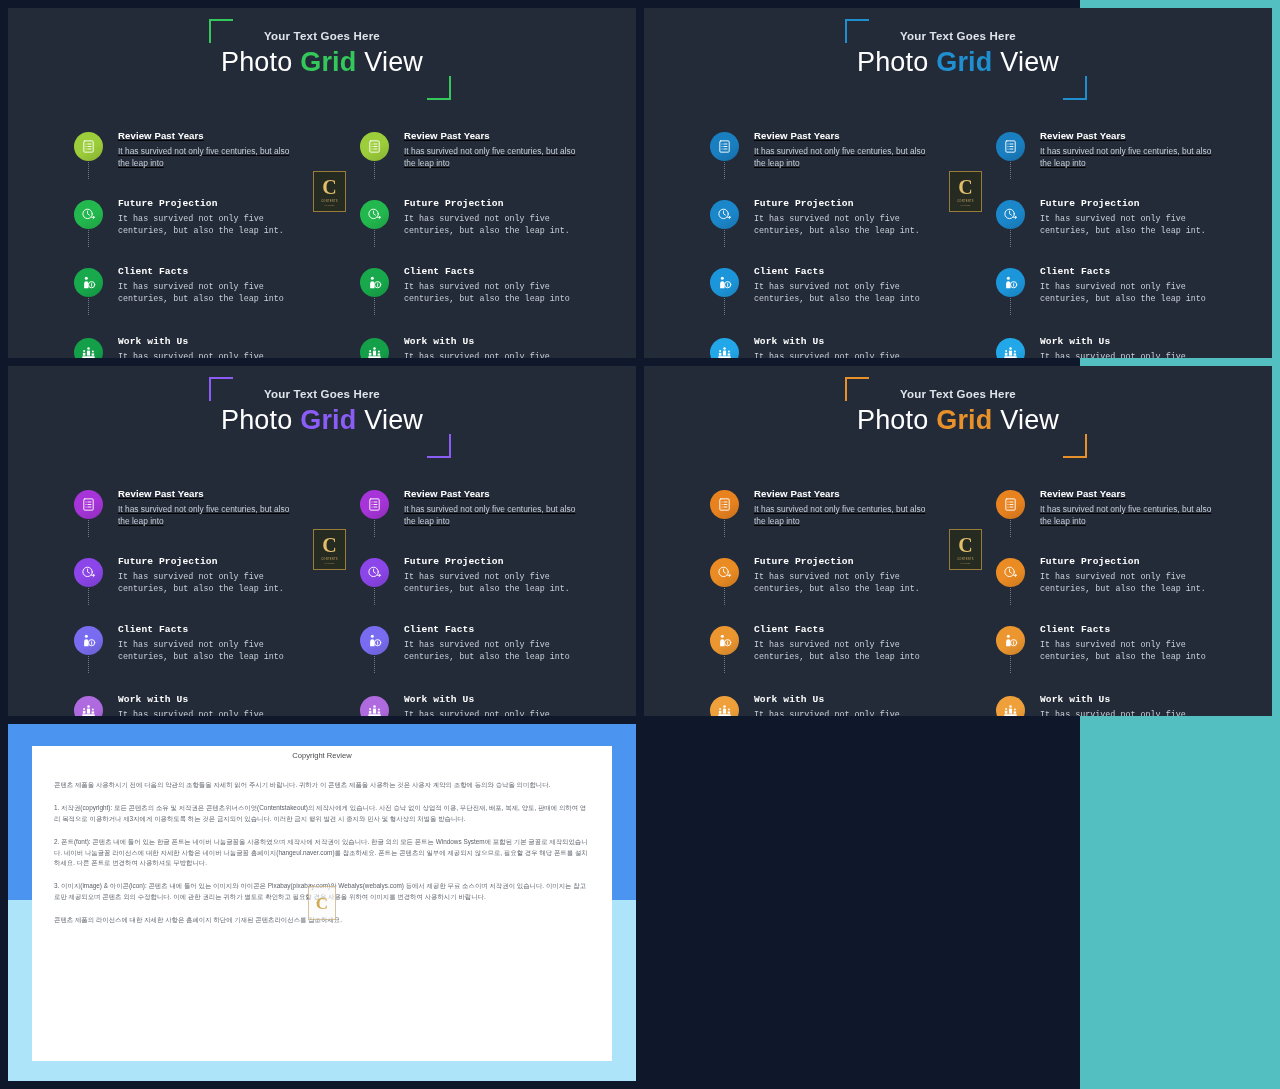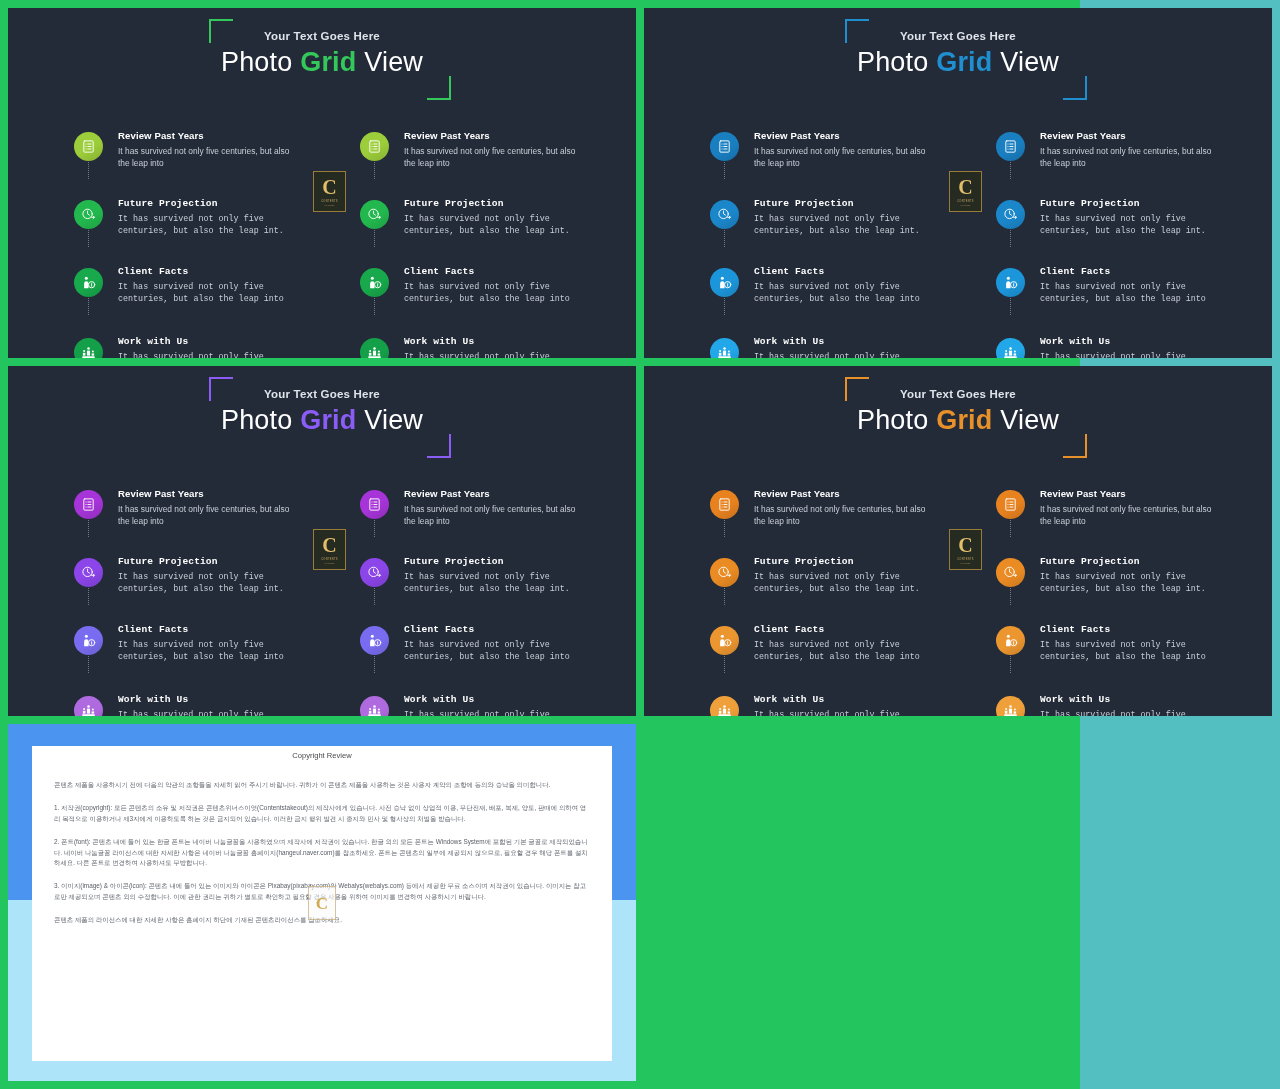--- a/index.html
+++ b/index.html
@@ -2,21 +2,21 @@
 <html><head>
 <meta charset="utf-8">
 <style>
   * { box-sizing: border-box; margin: 0; padding: 0; }
   html, body {
     width: 1280px; height: 1089px;
     background: #54bfc0;
     font-family: "Liberation Sans", sans-serif;
     overflow: hidden;
   }
-  .page { position: relative; width: 1080px; height: 1089px; background: #22c55e; }
+  .page { position: relative; width: 1080px; height: 1089px; background: #0f172a; }
 
   
   .slide {
     position: absolute;
     background: #232b38;
     overflow: hidden;
   }
   .slide.s1 { left: 8px;   top: 8px;   width: 628px; height: 350px; }
   .slide.s2 { left: 644px; top: 8px;   width: 628px; height: 350px; }
   .slide.s3 { left: 8px;   top: 366px; width: 628px; height: 350px; }
@@ -64,21 +64,21 @@
   .it-title {
     font-size: 9.6px; color: #ffffff; font-weight: 600;
     line-height: 1.25; letter-spacing: .1px;
   }
   .it-desc {
     font-size: 8.4px; color: #c9cfd8; line-height: 1.38;
     margin-top: 4px; max-width: 186px;
   }
 
   
-  .col .item:nth-child(1) { margin-top: 12px; }
+  .col .item:nth-child(1) { margin-top: 12px; text-decoration: underline; }
   .col .item:nth-child(2) { margin-top: 19px; }
   .col .item:nth-child(3) { margin-top: 19px; }
   .col .item:nth-child(4) { margin-top: 21px; }
 
   
   .badge {
     position: absolute; left: 305px; top: 163px;
     width: 33px; height: 41px;
     background: #262b22;
     border: 1px solid #9a7c3a;

